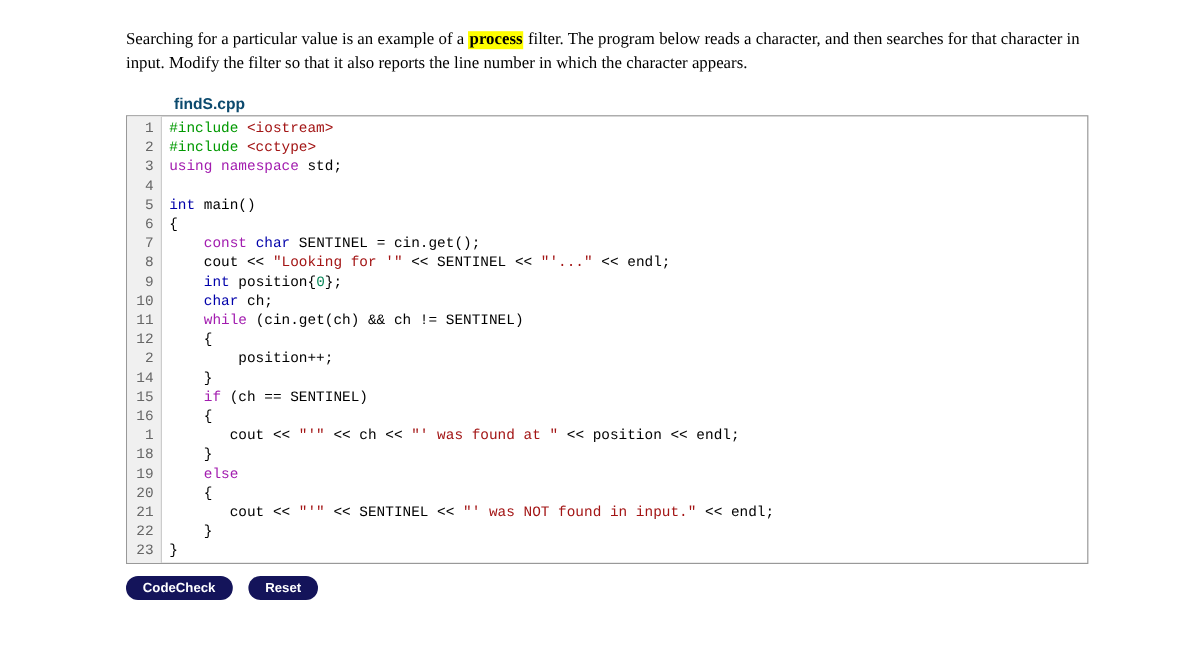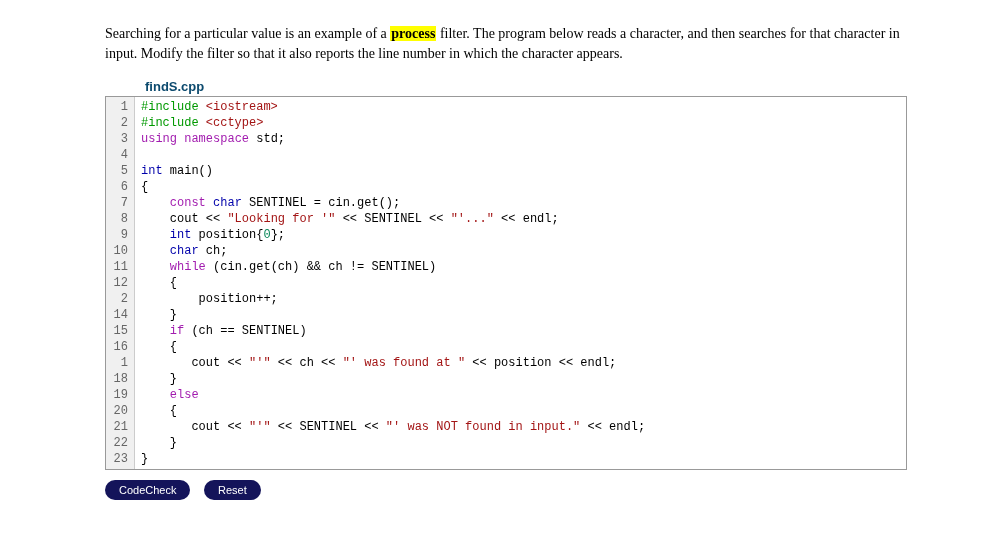--- a/index.html
+++ b/index.html
@@ -64,21 +64,21 @@
   .tok-num   { color: #098658; }
   .buttons {
     margin-top: 4px;
   }
   .btn {
     display: inline-block;
     background: #14145a;
     color: #fff;
     font-family: Verdana, Arial, sans-serif;
     font-size: 11px;
-    font-weight: normal;
+    font-weight: bold;
     padding: 4px 14px;
     border-radius: 11px;
     border: none;
     cursor: pointer;
     margin-right: 10px;
   }
 </style>
 </head>
 <body>
 

